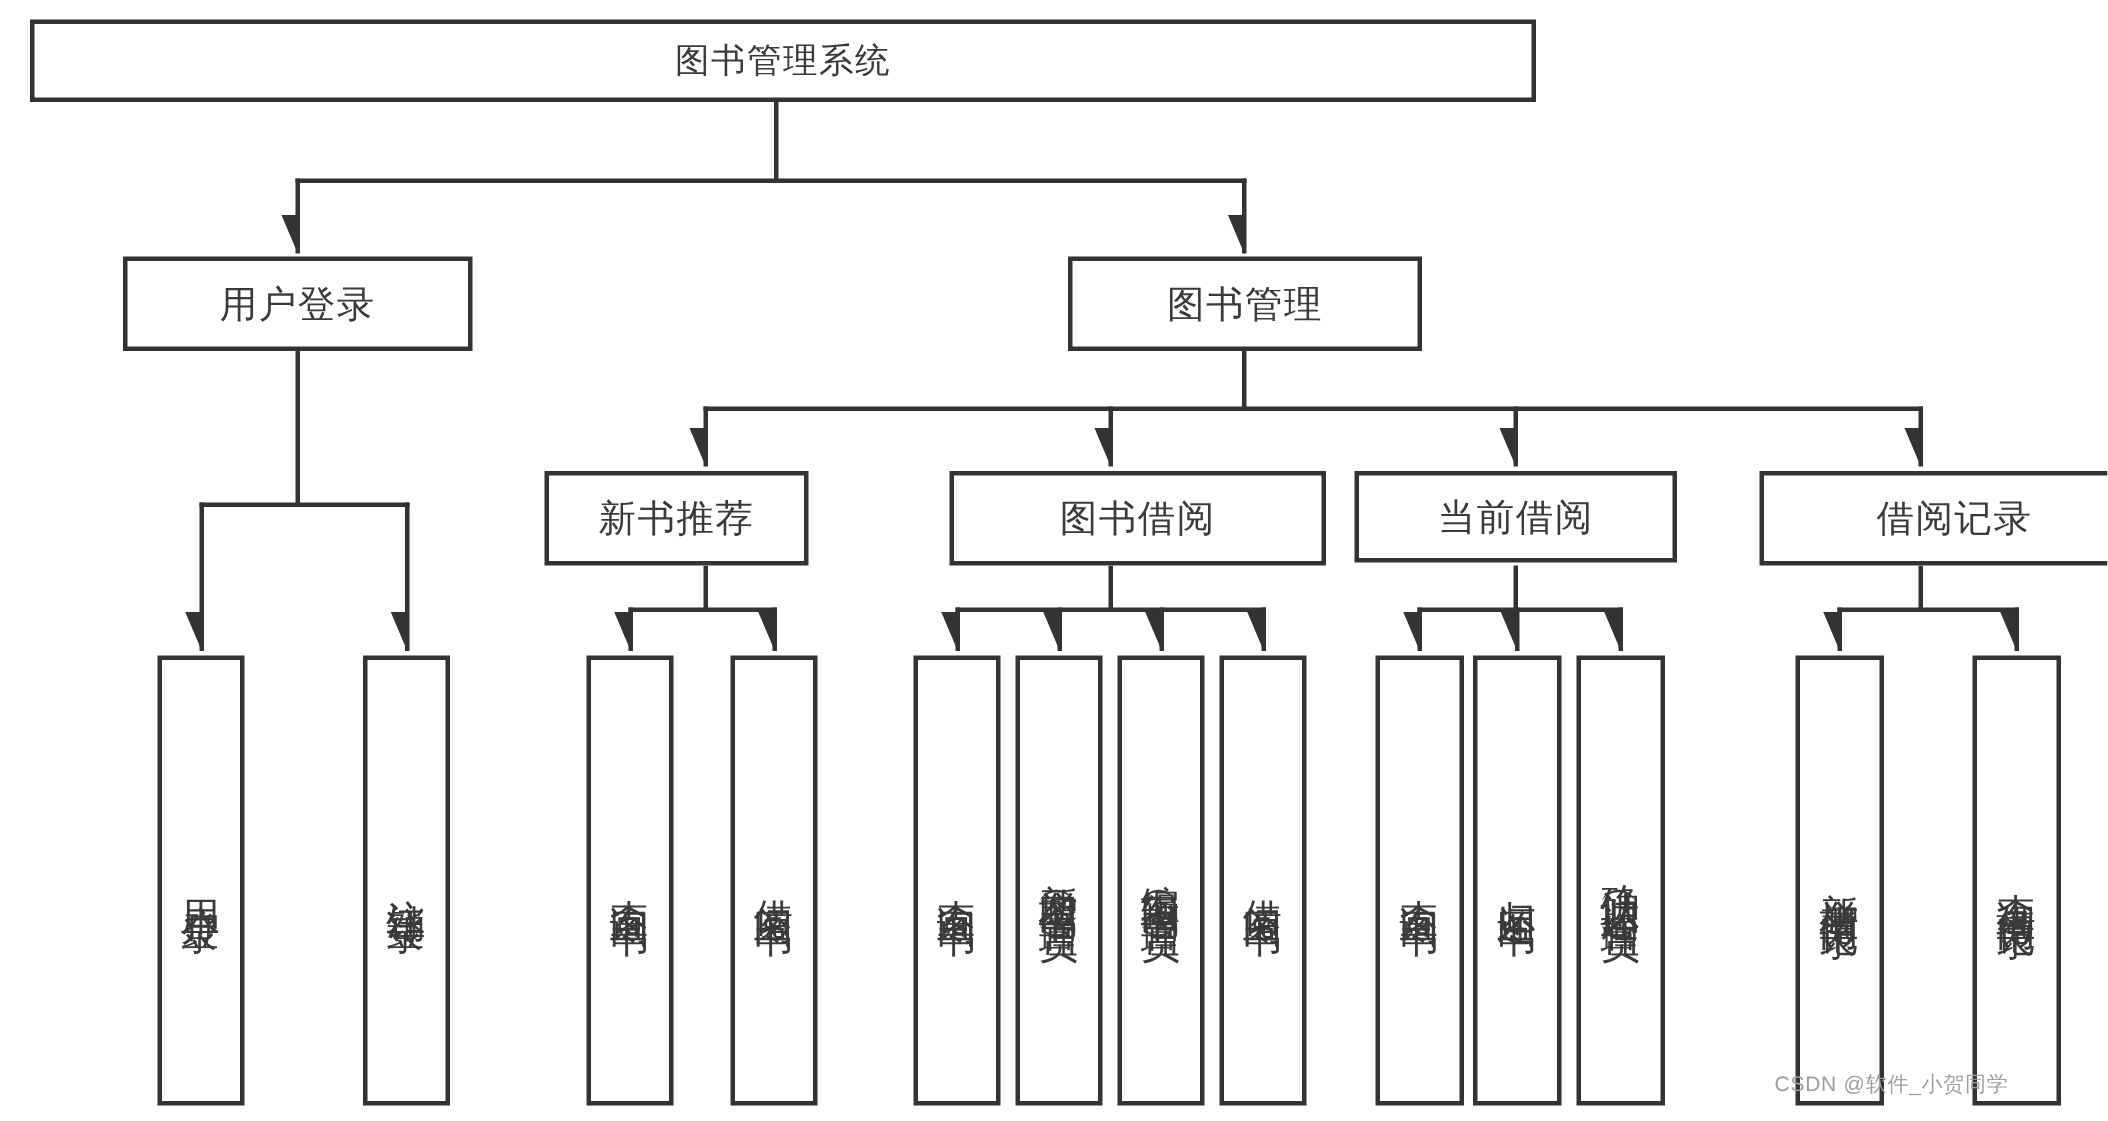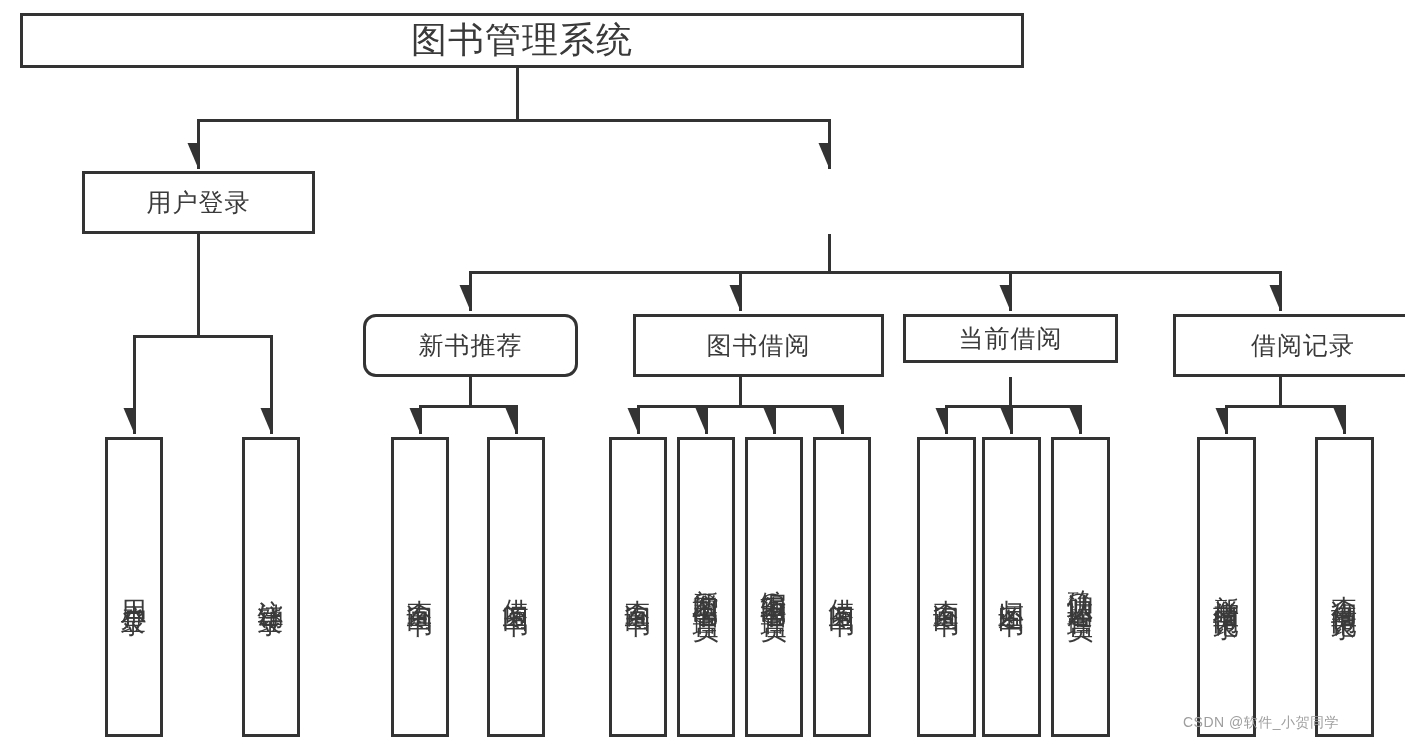--- a/index.html
+++ b/index.html
@@ -36,21 +36,21 @@
     align-items: center;
     justify-content: center;
     text-align: center;
   }
   .h-box {
     font-size: 25px;
     letter-spacing: 1px;
     white-space: nowrap;
   }
   .root-box {
-    font-size: 36px;
+    font-size: 23px;
     letter-spacing: 1px;
   }
   .v-box span {
     writing-mode: vertical-rl;
     text-orientation: mixed;
     font-size: 26px;
     letter-spacing: 4px;
     line-height: 1;
     white-space: nowrap;
   }
@@ -113,24 +113,25 @@
 
     <line x1="1280.5" y1="377" x2="1280.5" y2="408"></line>
     <line x1="1225" y1="406.5" x2="1346" y2="406.5"></line>
     <line x1="1226.5" y1="405" x2="1226.5" y2="434" marker-end="url(#arrow)"></line>
     <line x1="1344.5" y1="405" x2="1344.5" y2="434" marker-end="url(#arrow)"></line>
   </svg>
 
   <div class="box h-box root-box" style="left:20px; top:13px; width:1004px; height:55px;">图书管理系统</div>
 
   <div class="box h-box" style="left:82px; top:171px; width:233px; height:63px;">用户登录</div>
+  <div class="box h-box" style="left:712px; top:171px; width:236px; height:63px;">图书管理</div>
 
-  <div class="box h-box" style="left:363px; top:314px; width:215px; height:63px;border-radius:13px;">新书推荐</div>
+  <div class="box h-box" style="left:363px; top:314px; width:176px; height:63px;">新书推荐</div>
   <div class="box h-box" style="left:633px; top:314px; width:251px; height:63px;">图书借阅</div>
-  <div class="box h-box" style="left:903px; top:314px; width:215px; height:49px;">当前借阅</div>
+  <div class="box h-box" style="left:903px; top:314px; width:215px; height:61px;">当前借阅</div>
   <div class="box h-box" style="left:1173px; top:314px; width:260px; height:63px;">借阅记录</div>
 
   <div class="box v-box" style="left:105px; top:437px; width:58px; height:300px;">
     <span>用户登录</span>
   </div>
   <div class="box v-box" style="left:242px; top:437px; width:58px; height:300px;">
     <span>注销登录</span>
   </div>
 
   <div class="box v-box" style="left:391px; top:437px; width:58px; height:300px;">

